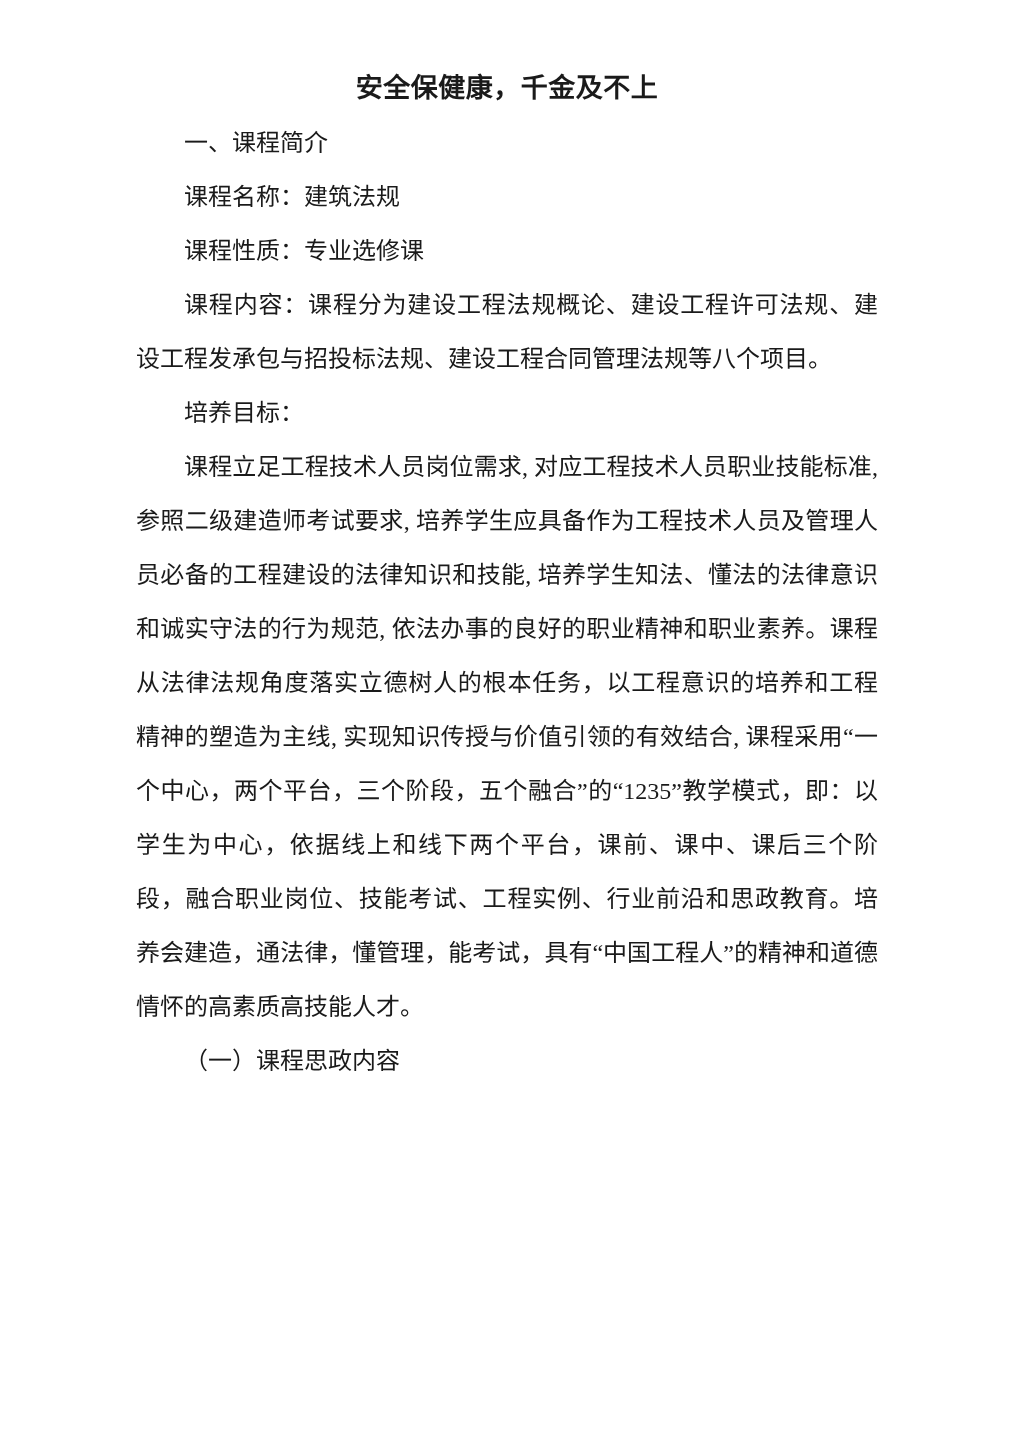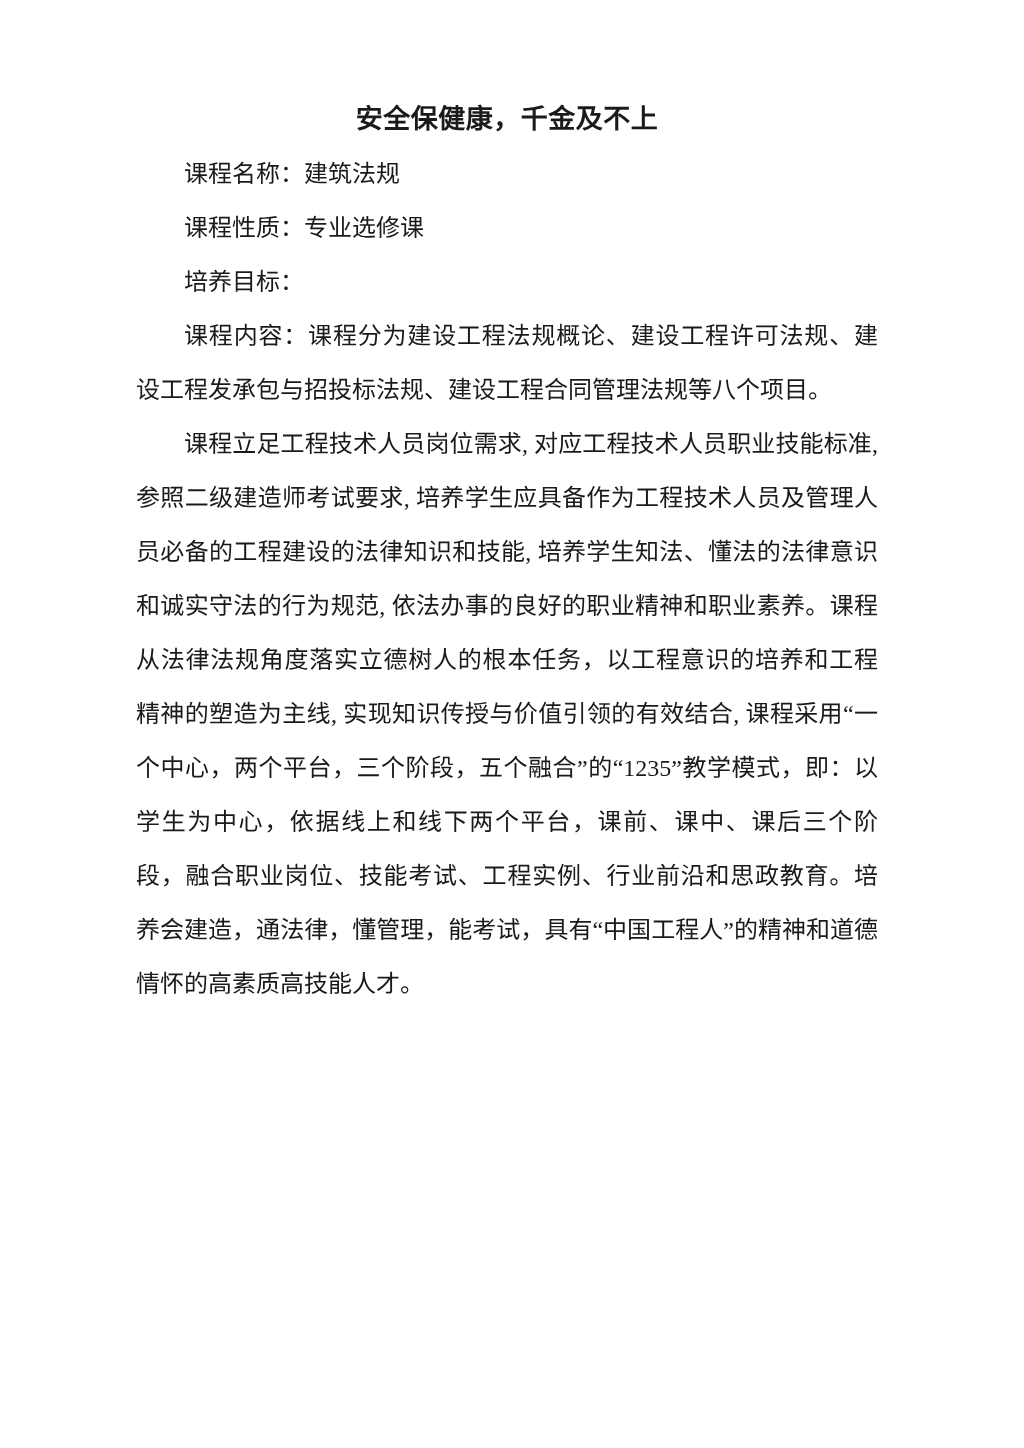--- a/index.html
+++ b/index.html
@@ -11,21 +11,21 @@
     width: 1024px;
     height: 1448px;
     overflow: hidden;
     font-family: "Liberation Serif", serif;
     color: #1a1a1a;
   }
   .page {
     box-sizing: border-box;
     width: 1024px;
     height: 1448px;
-    padding: 91px 144px 0 136px;
+    padding: 60px 144px 0 136px;
     background: #ffffff;
   }
   .content {
     width: 742px;
   }
   .doc-title,
   .doc-subtitle {
     margin: 0;
     font-size: 27px;
     font-weight: bold;
@@ -46,20 +46,22 @@
     word-break: break-all;
   }
 </style>
 </head>
 <body>
 
 <div class="page">
   <div class="content">
     <h1 class="doc-title">安全保健康，千金及不上</h1>
     <div class="doc-body" id="doc-body">
+        <p>一、课程简介</p>
         <p>课程名称：建筑法规</p>
         <p>课程性质：专业选修课</p>
+        <p>课程内容：课程分为建设工程法规概论、建设工程许可法规、建设工程发承包与招投标法规、建设工程合同管理法规等八个项目。</p>
         <p>培养目标：</p>
-        <p>课程内容：课程分为建设工程法规概论、建设工程许可法规、建设工程发承包与招投标法规、建设工程合同管理法规等八个项目。</p>
         <p>课程立足工程技术人员岗位需求, 对应工程技术人员职业技能标准, 参照二级建造师考试要求, 培养学生应具备作为工程技术人员及管理人员必备的工程建设的法律知识和技能, 培养学生知法、懂法的法律意识和诚实守法的行为规范, 依法办事的良好的职业精神和职业素养。课程从法律法规角度落实立德树人的根本任务，以工程意识的培养和工程精神的塑造为主线, 实现知识传授与价值引领的有效结合, 课程采用“一个中心，两个平台，三个阶段，五个融合”的“1235”教学模式，即：以学生为中心，依据线上和线下两个平台，课前、课中、课后三个阶段，融合职业岗位、技能考试、工程实例、行业前沿和思政教育。培养会建造，通法律，懂管理，能考试，具有“中国工程人”的精神和道德情怀的高素质高技能人才。</p>
+        <p>（一）课程思政内容</p>
       </div>
   </div>
 </div>
 
 </body></html>

